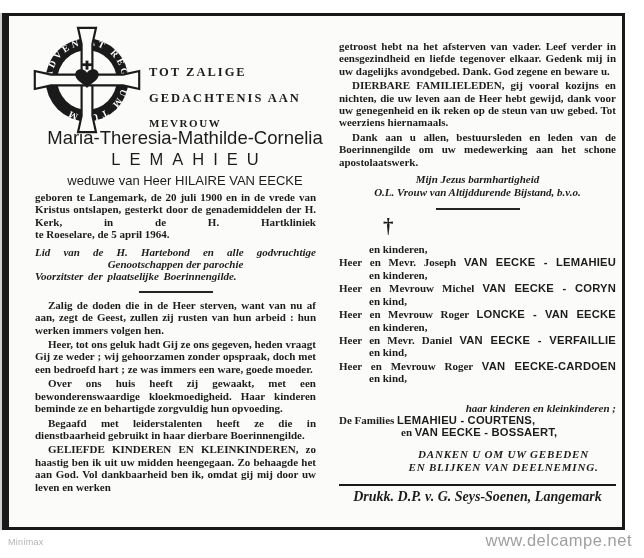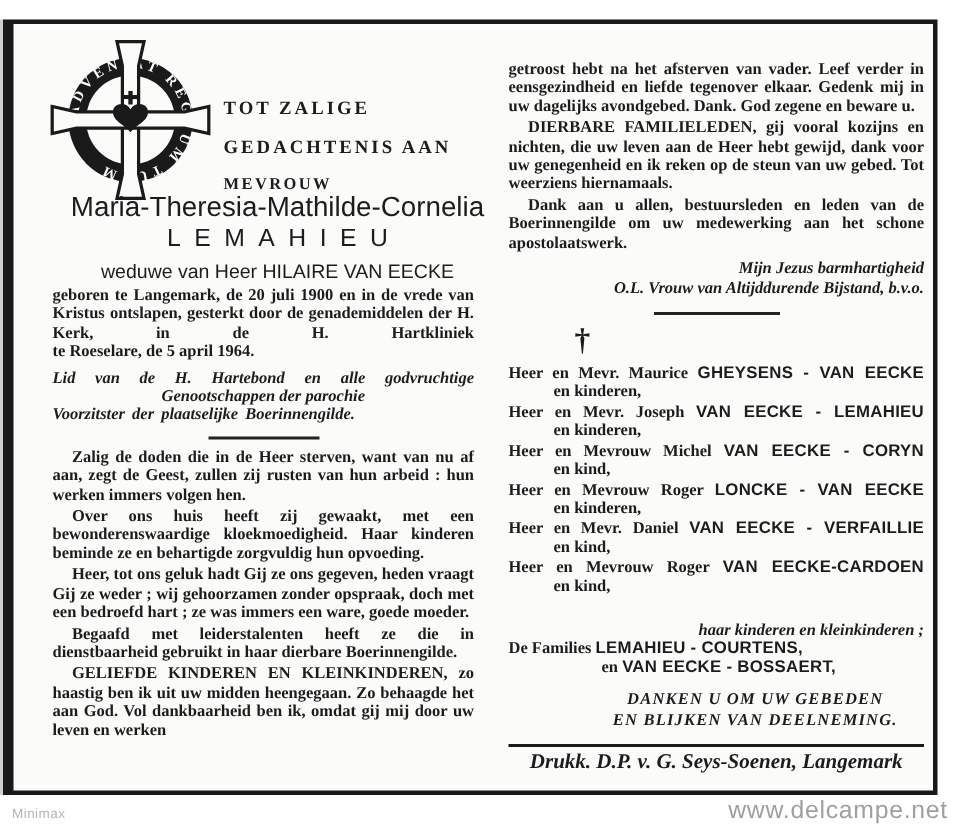--- a/index.html
+++ b/index.html
@@ -45,21 +45,21 @@
   .rel { margin-bottom:1px; }
   .rel-main { text-align:justify; text-align-last:justify; }
   .rel-cont { margin-left:30px; }
   .sn { font-family:"Liberation Sans", sans-serif; font-size:11.2px; letter-spacing:0.2px; }
 
   .children-line { text-align:right; margin-top:17px; }
   .fam-line2 { margin-left:62px; }
   .thanks { margin:9px 0 0 52px; text-align:center; letter-spacing:0.8px; line-height:13.6px; }
   .hr-long { border-top:2px solid #1a1a1a; margin:9px 0 5px; }
   .printer { text-align:center; font-size:14px; }
-  .prayer { text-align:right; font-style:italic; margin-top:5px; line-height:13px; }
+  .prayer { text-align:center; font-style:italic; margin-top:5px; line-height:13px; }
   .prayer + .prayer { margin-top:0; }
 
   .wm-left  { position:absolute; left:8px;  top:537px; font-family:"Liberation Sans", sans-serif;
               font-size:9px; color:#b5b5b5; letter-spacing:0.3px; }
   .wm-right { position:absolute; right:12px; top:531px; font-family:"Liberation Sans", sans-serif;
               font-size:16.5px; color:#9f9f9f; letter-spacing:0.5px; }
 </style>
 </head>
 <body>
 
@@ -93,40 +93,39 @@
     <div class="widow-line">weduwe van Heer HILAIRE VAN EECKE</div>
   </div>
 
   <div class="col left-col">
     <div class="just just-all">geboren te Langemark, de 20 juli 1900 en in de vrede van Kristus ontslapen, gesterkt door de genademiddelen der H. Kerk, in de H. Hartkliniek</div>
     <div class="center">te Roeselare, de 5 april 1964.</div>
     <div class="ital just" style="text-align-last:center; margin-top:5px;">Lid van de H. Hartebond en alle godvruchtige Genootschappen der parochie</div>
     <div class="ital center" style="word-spacing:2px;">Voorzitster der plaatselijke Boerinnengilde.</div>
     <div class="divider-short"></div>
     <div class="just indent">Zalig de doden die in de Heer sterven, want van nu af aan, zegt de Geest, zullen zij rusten van hun arbeid : hun werken immers volgen hen.</div>
+    <div class="just indent pgap">Heer, tot ons geluk hadt Gij ze ons gegeven, heden vraagt Gij ze weder ; wij gehoorzamen zonder opspraak, doch met een bedroefd hart ; ze was immers een ware, goede moeder.</div>
     <div class="just indent pgap">Over ons huis heeft zij gewaakt, met een bewonderenswaardige kloekmoedigheid. Haar kinderen beminde ze en behartigde zorgvuldig hun opvoeding.</div>
-    <div class="just indent pgap">Heer, tot ons geluk hadt Gij ze ons gegeven, heden vraagt Gij ze weder ; wij gehoorzamen zonder opspraak, doch met een bedroefd hart ; ze was immers een ware, goede moeder.</div>
     <div class="just indent pgap">Begaafd met leiderstalenten heeft ze die in dienstbaarheid gebruikt in haar dierbare Boerinnengilde.</div>
     <div class="just indent pgap">GELIEFDE KINDEREN EN KLEINKINDEREN, zo haastig ben ik uit uw midden heengegaan. Zo behaagde het aan God. Vol dankbaarheid ben ik, omdat gij mij door uw leven en werken</div>
   </div>
 
   <div class="col right-col">
     <div class="just">getroost hebt na het afsterven van vader. Leef verder in eensgezindheid en liefde tegenover elkaar. Gedenk mij in uw dagelijks avondgebed. Dank. God zegene en beware u.</div>
     <div class="just indent pgap">DIERBARE FAMILIELEDEN, gij vooral kozijns en nichten, die uw leven aan de Heer hebt gewijd, dank voor uw genegenheid en ik reken op de steun van uw gebed. Tot weerziens hiernamaals.</div>
     <div class="just indent pgap">Dank aan u allen, bestuursleden en leden van de Boerinnengilde om uw medewerking aan het schone apostolaatswerk.</div>
 
     <div class="prayer">Mijn Jezus barmhartigheid</div>
     <div class="prayer">O.L. Vrouw van Altijddurende Bijstand, b.v.o.</div>
 
     <div class="divider-short"></div>
     <div class="cross-glyph">†</div>
 
     <div>
       <div class="rel">
-        <div class="rel-main"><span>Heer en Mevr. Maurice</span> <span class="sn">GHEYSENS - VAN EECKE</span></div>
         <div class="rel-cont">en kinderen,</div>
       </div>
       <div class="rel">
         <div class="rel-main"><span>Heer en Mevr. Joseph</span> <span class="sn">VAN EECKE - LEMAHIEU</span></div>
         <div class="rel-cont">en kinderen,</div>
       </div>
       <div class="rel">
         <div class="rel-main"><span>Heer en Mevrouw Michel</span> <span class="sn">VAN EECKE - CORYN</span></div>
         <div class="rel-cont">en kind,</div>
       </div>

